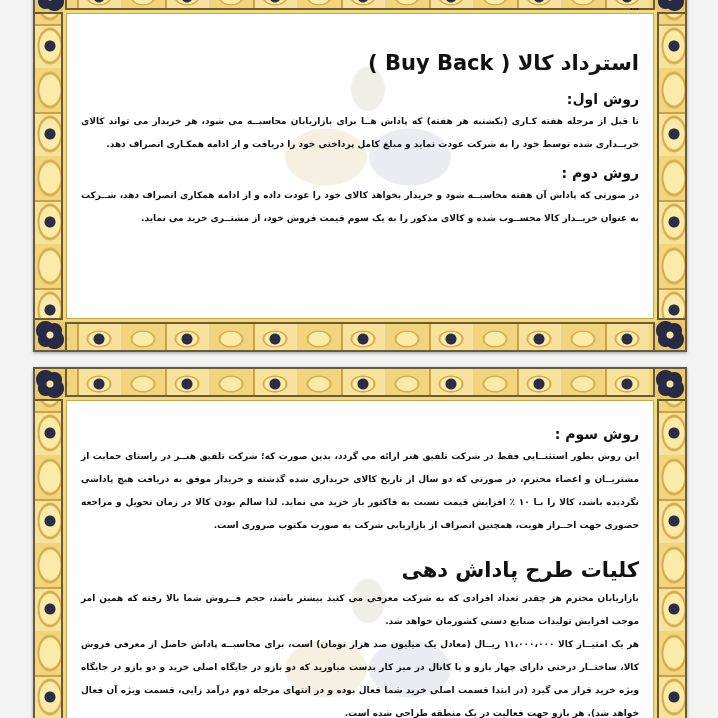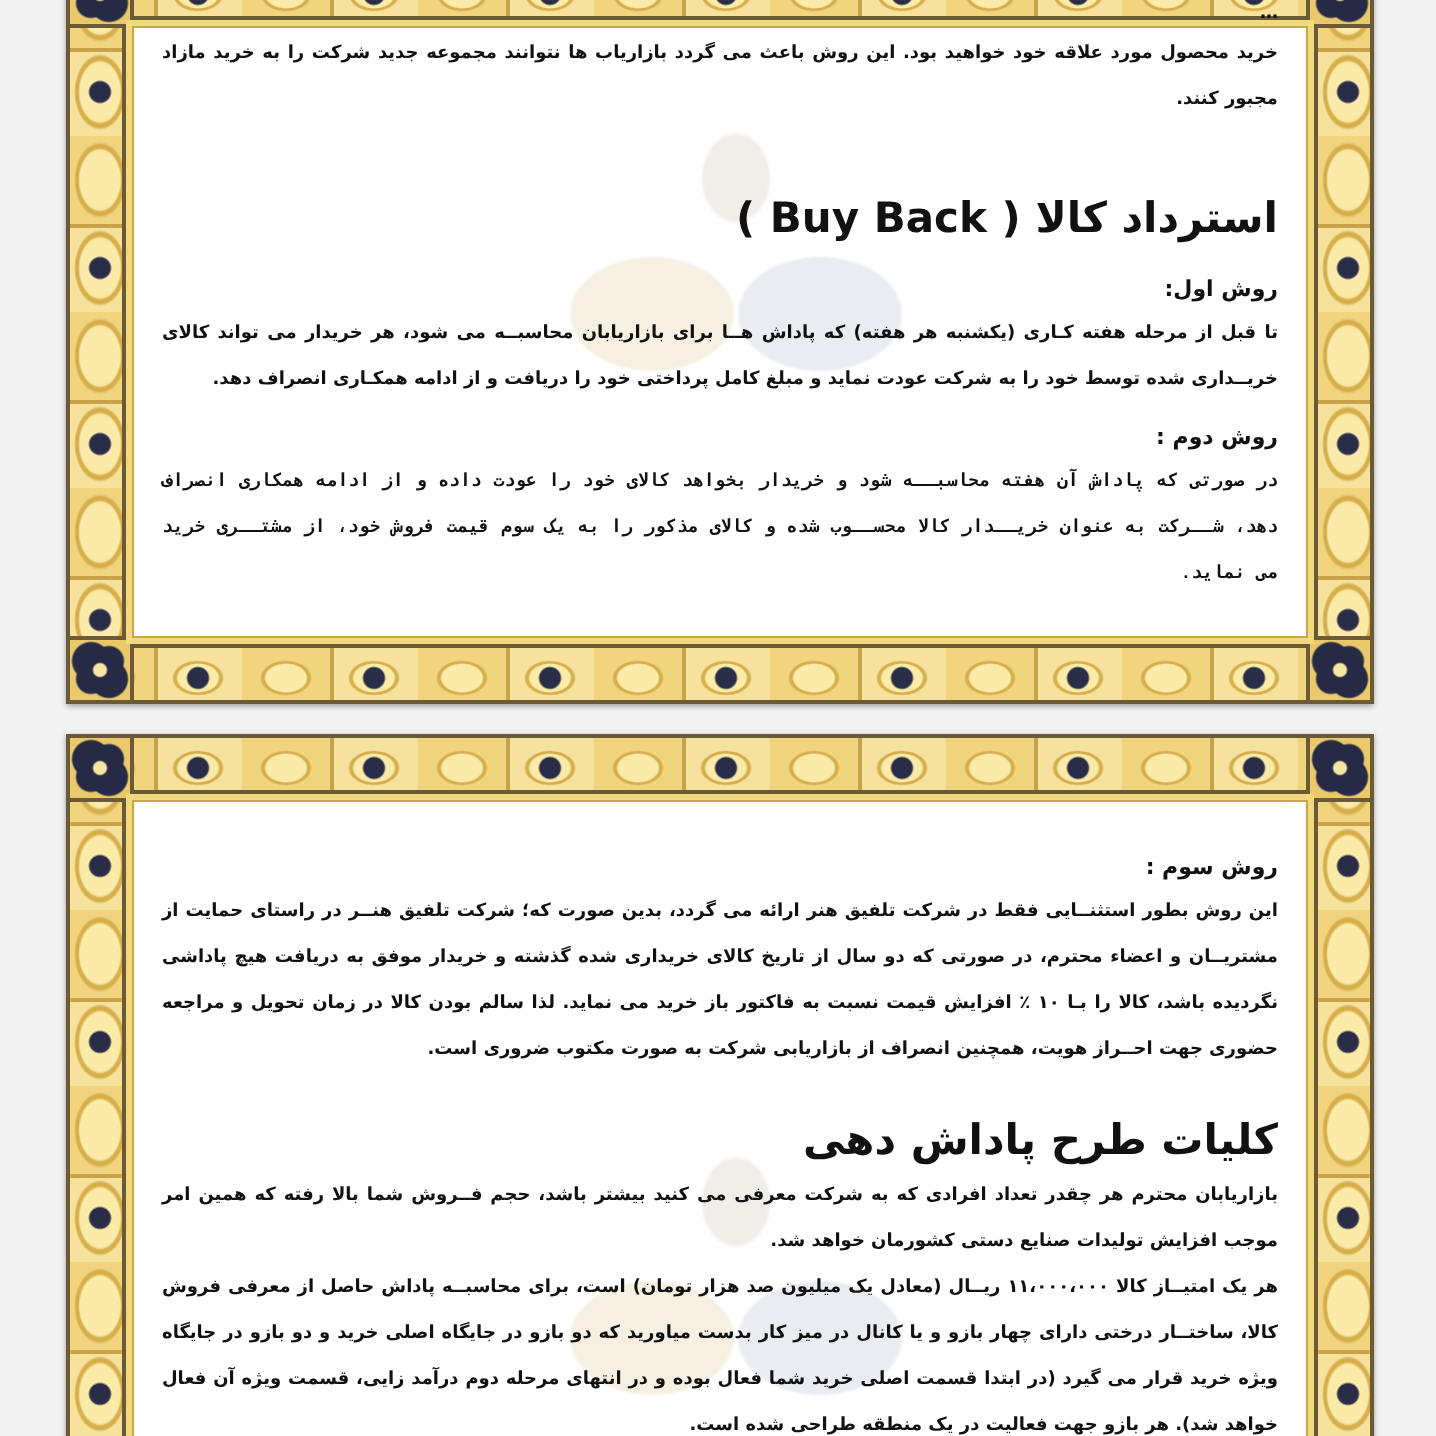--- a/index.html
+++ b/index.html
@@ -81,21 +81,21 @@
       radial-gradient(ellipse at 30% 60%, #c79a3c 0 40px, transparent 42px),
       radial-gradient(ellipse at 70% 60%, #6f7da3 0 40px, transparent 42px),
       radial-gradient(ellipse at 50% 20%, #9a8a6a 0 16px, transparent 18px);
   }
 
   .content {
     position:absolute; left:48px; right:48px;
     direction:rtl; text-align:right; color:#111;
   }
   .p { font-size:9px; font-weight:bold; line-height:23px; margin:0; text-align:justify; text-align-last:right; }
-  .label { font-size:11px; font-weight:bold; line-height:18px; margin:0; }
+  .label { font-size:14px; font-weight:bold; line-height:18px; margin:0; }
   .h { font-size:21px; font-weight:bold; margin:0; line-height:26px; font-family:"DejaVu Sans", sans-serif; }
 </style>
 </head>
 <body>
 
 <div class="viewer">
 
   <div class="page page1">
     <div class="frame"></div>
     <div class="band-top"></div>
@@ -104,29 +104,28 @@
     <div class="band-right"></div>
     <div class="corner tl"></div>
     <div class="corner tr"></div>
     <div class="corner bl"></div>
     <div class="corner br"></div>
     <div class="inner-line"></div>
     <div class="watermark" style="left:230px; top:75px;"></div>
 
     <div class="content" style="top:18px;">
       <p class="p" style="line-height:18px;">…</p>
-      <p class="p">خرید محصول مورد علاقه خود خواهید بود. این روش باعث می گردد بازاریاب ها نتوانند مجموعه جدید شرکت را به خرید مازاد مجبور کنند.</p>
 
       <h2 class="h" style="margin-top:34px;">استرداد کالا ( Buy Back )</h2>
 
       <p class="label" style="margin-top:14px;">روش اول:</p>
       <p class="p" style="margin-top:2px;">تا قبل از مرحله هفته کـاری (یکشنبه هر هفته) که پاداش هــا برای بازاریابان محاسبــه می شود، هر خریدار می تواند کالای خریــداری شده توسط خود را به شرکت عودت نماید و مبلغ کامل پرداختی خود را دریافت و از ادامه همکـاری انصراف دهد.</p>
 
       <p class="label" style="margin-top:8px;text-align:right;">روش دوم :</p>
-      <p class="p" style="margin-top:2px;font-family:Liberation Mono, monospace;">در صورتی که پاداش آن هفته محاسبــه شود و خریدار بخواهد کالای خود را عودت داده و از ادامه همکاری انصراف دهد، شــرکت به عنوان خریــدار کالا محســوب شده و کالای مذکور را به یک سوم قیمت فروش خود، از مشتــری خرید می نماید.</p>
+      <p class="p" style="margin-top:2px;">در صورتی که پاداش آن هفته محاسبــه شود و خریدار بخواهد کالای خود را عودت داده و از ادامه همکاری انصراف دهد، شــرکت به عنوان خریــدار کالا محســوب شده و کالای مذکور را به یک سوم قیمت فروش خود، از مشتــری خرید می نماید.</p>
     </div>
   </div>
 
   <div class="page page2">
     <div class="frame"></div>
     <div class="band-top"></div>
 
     <div class="band-left"></div>
     <div class="band-right"></div>
     <div class="corner tl"></div>

